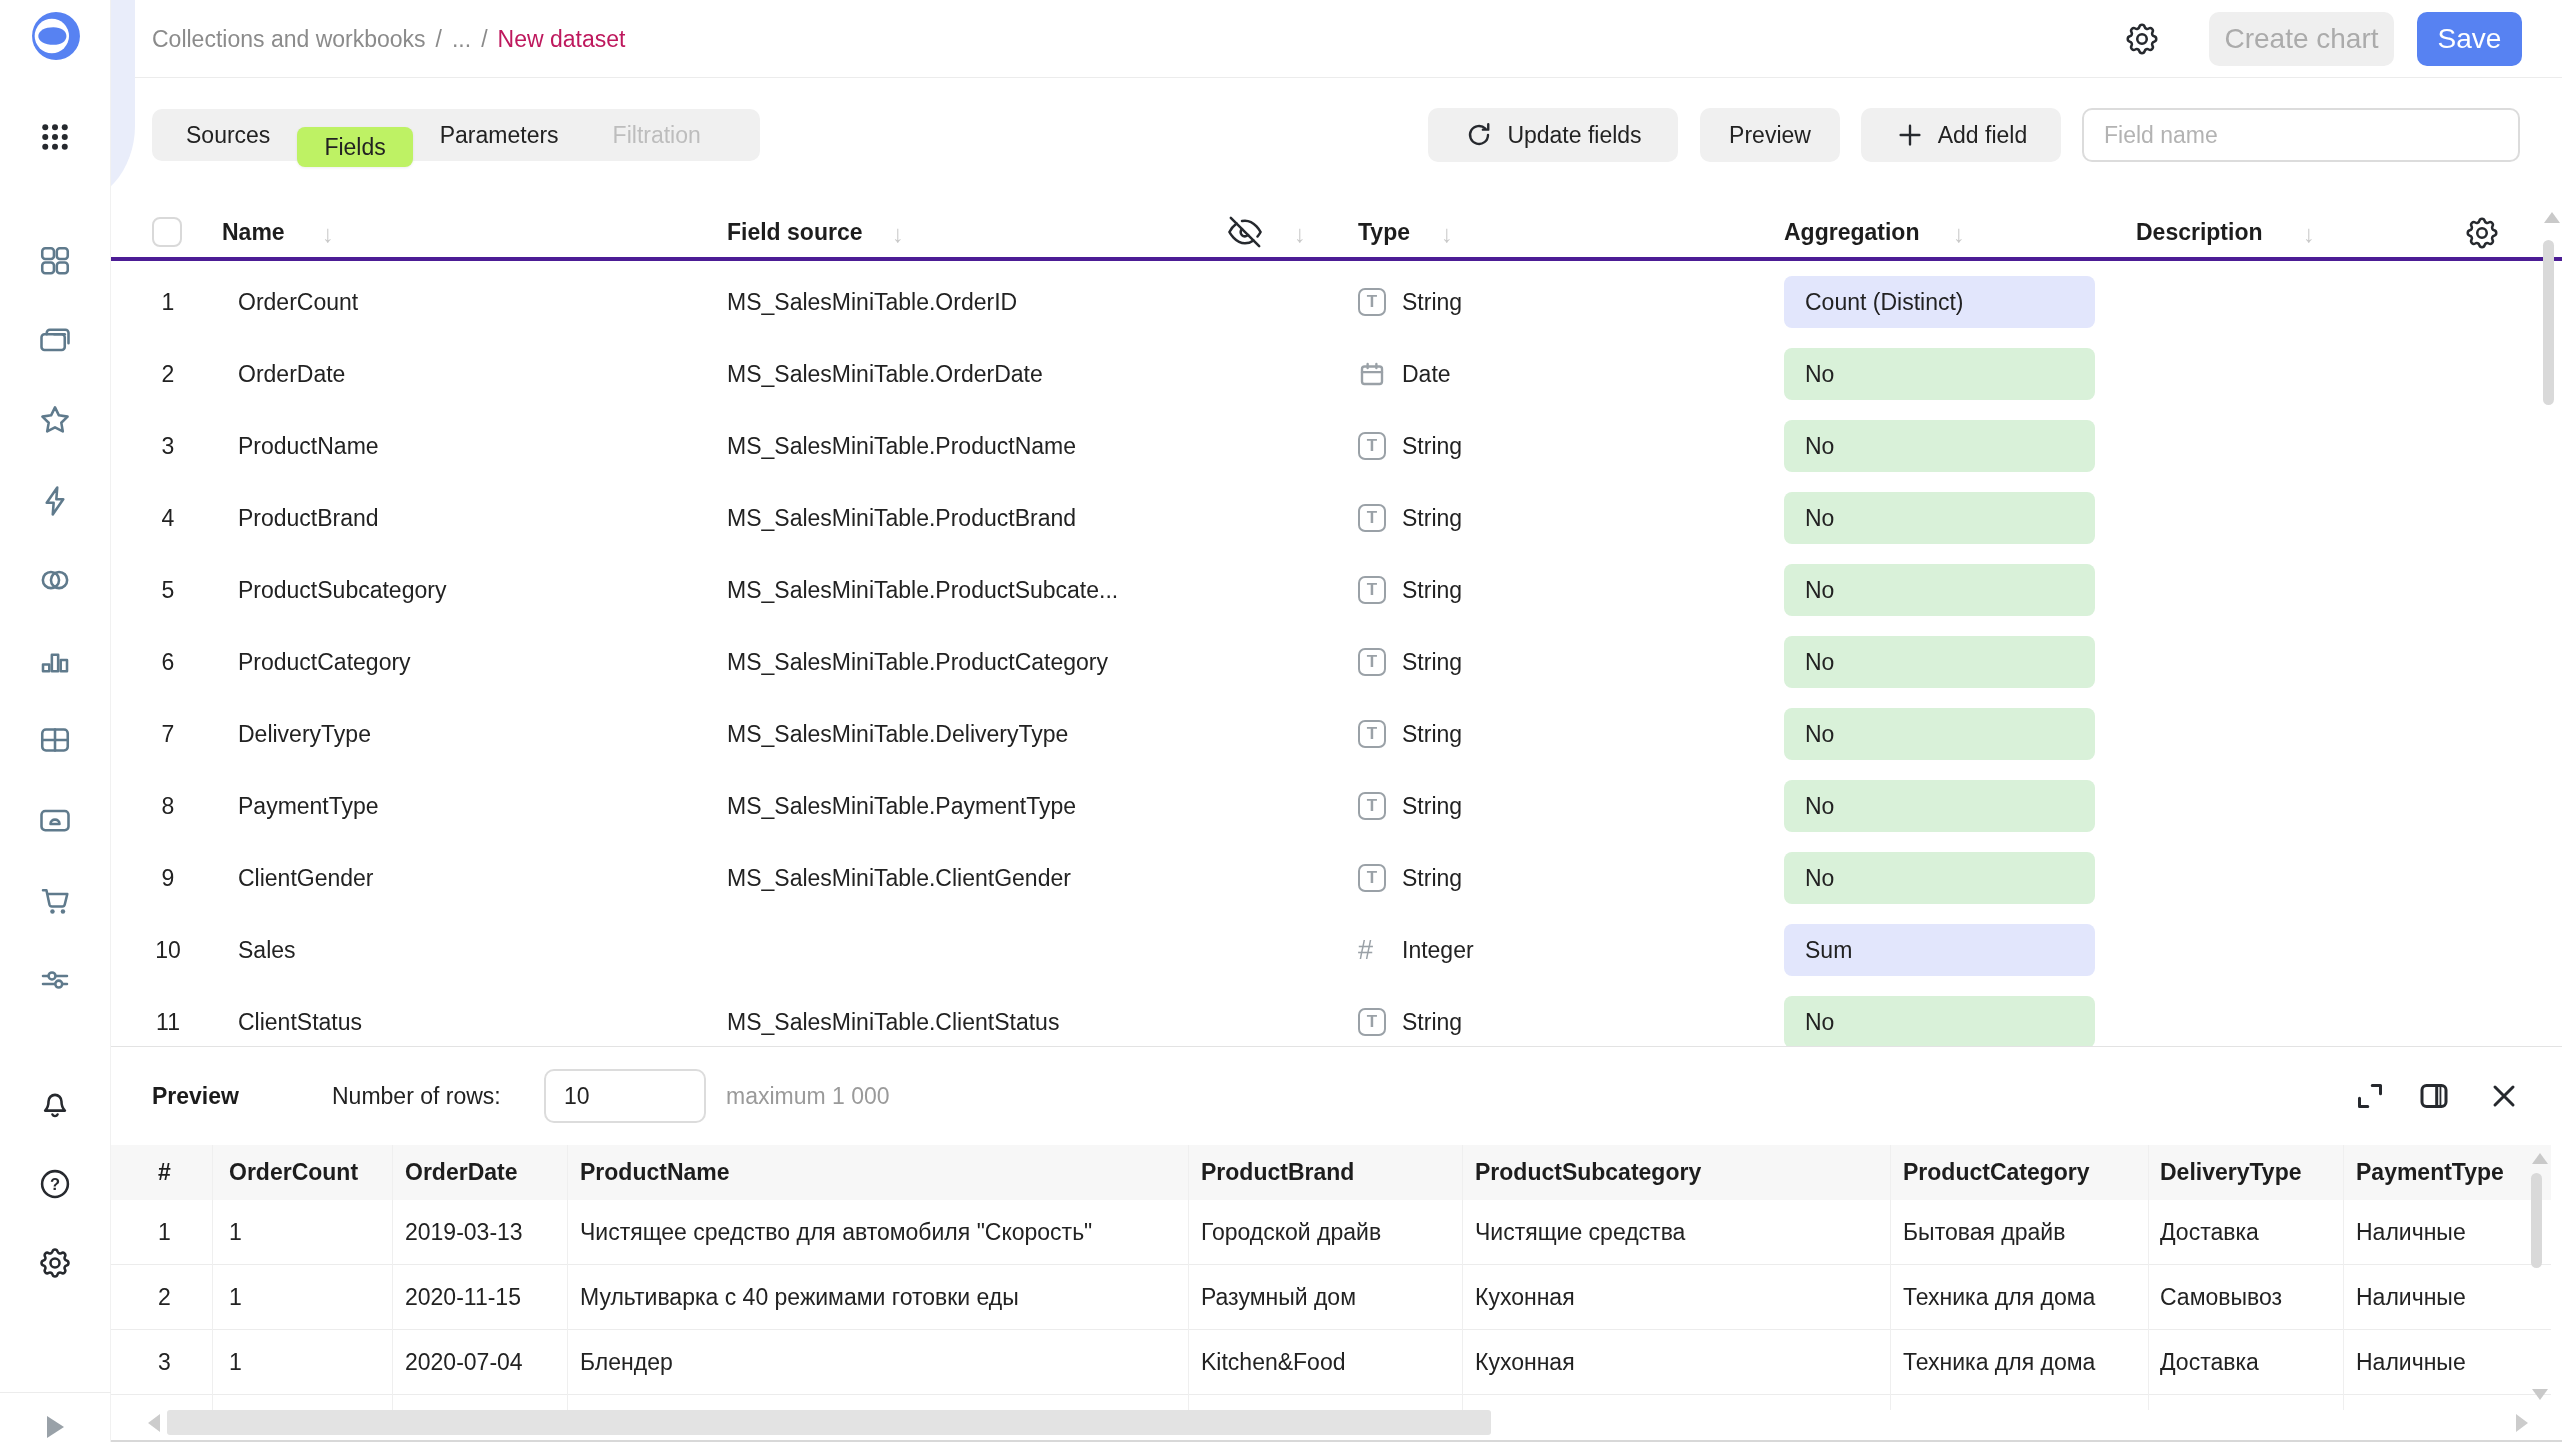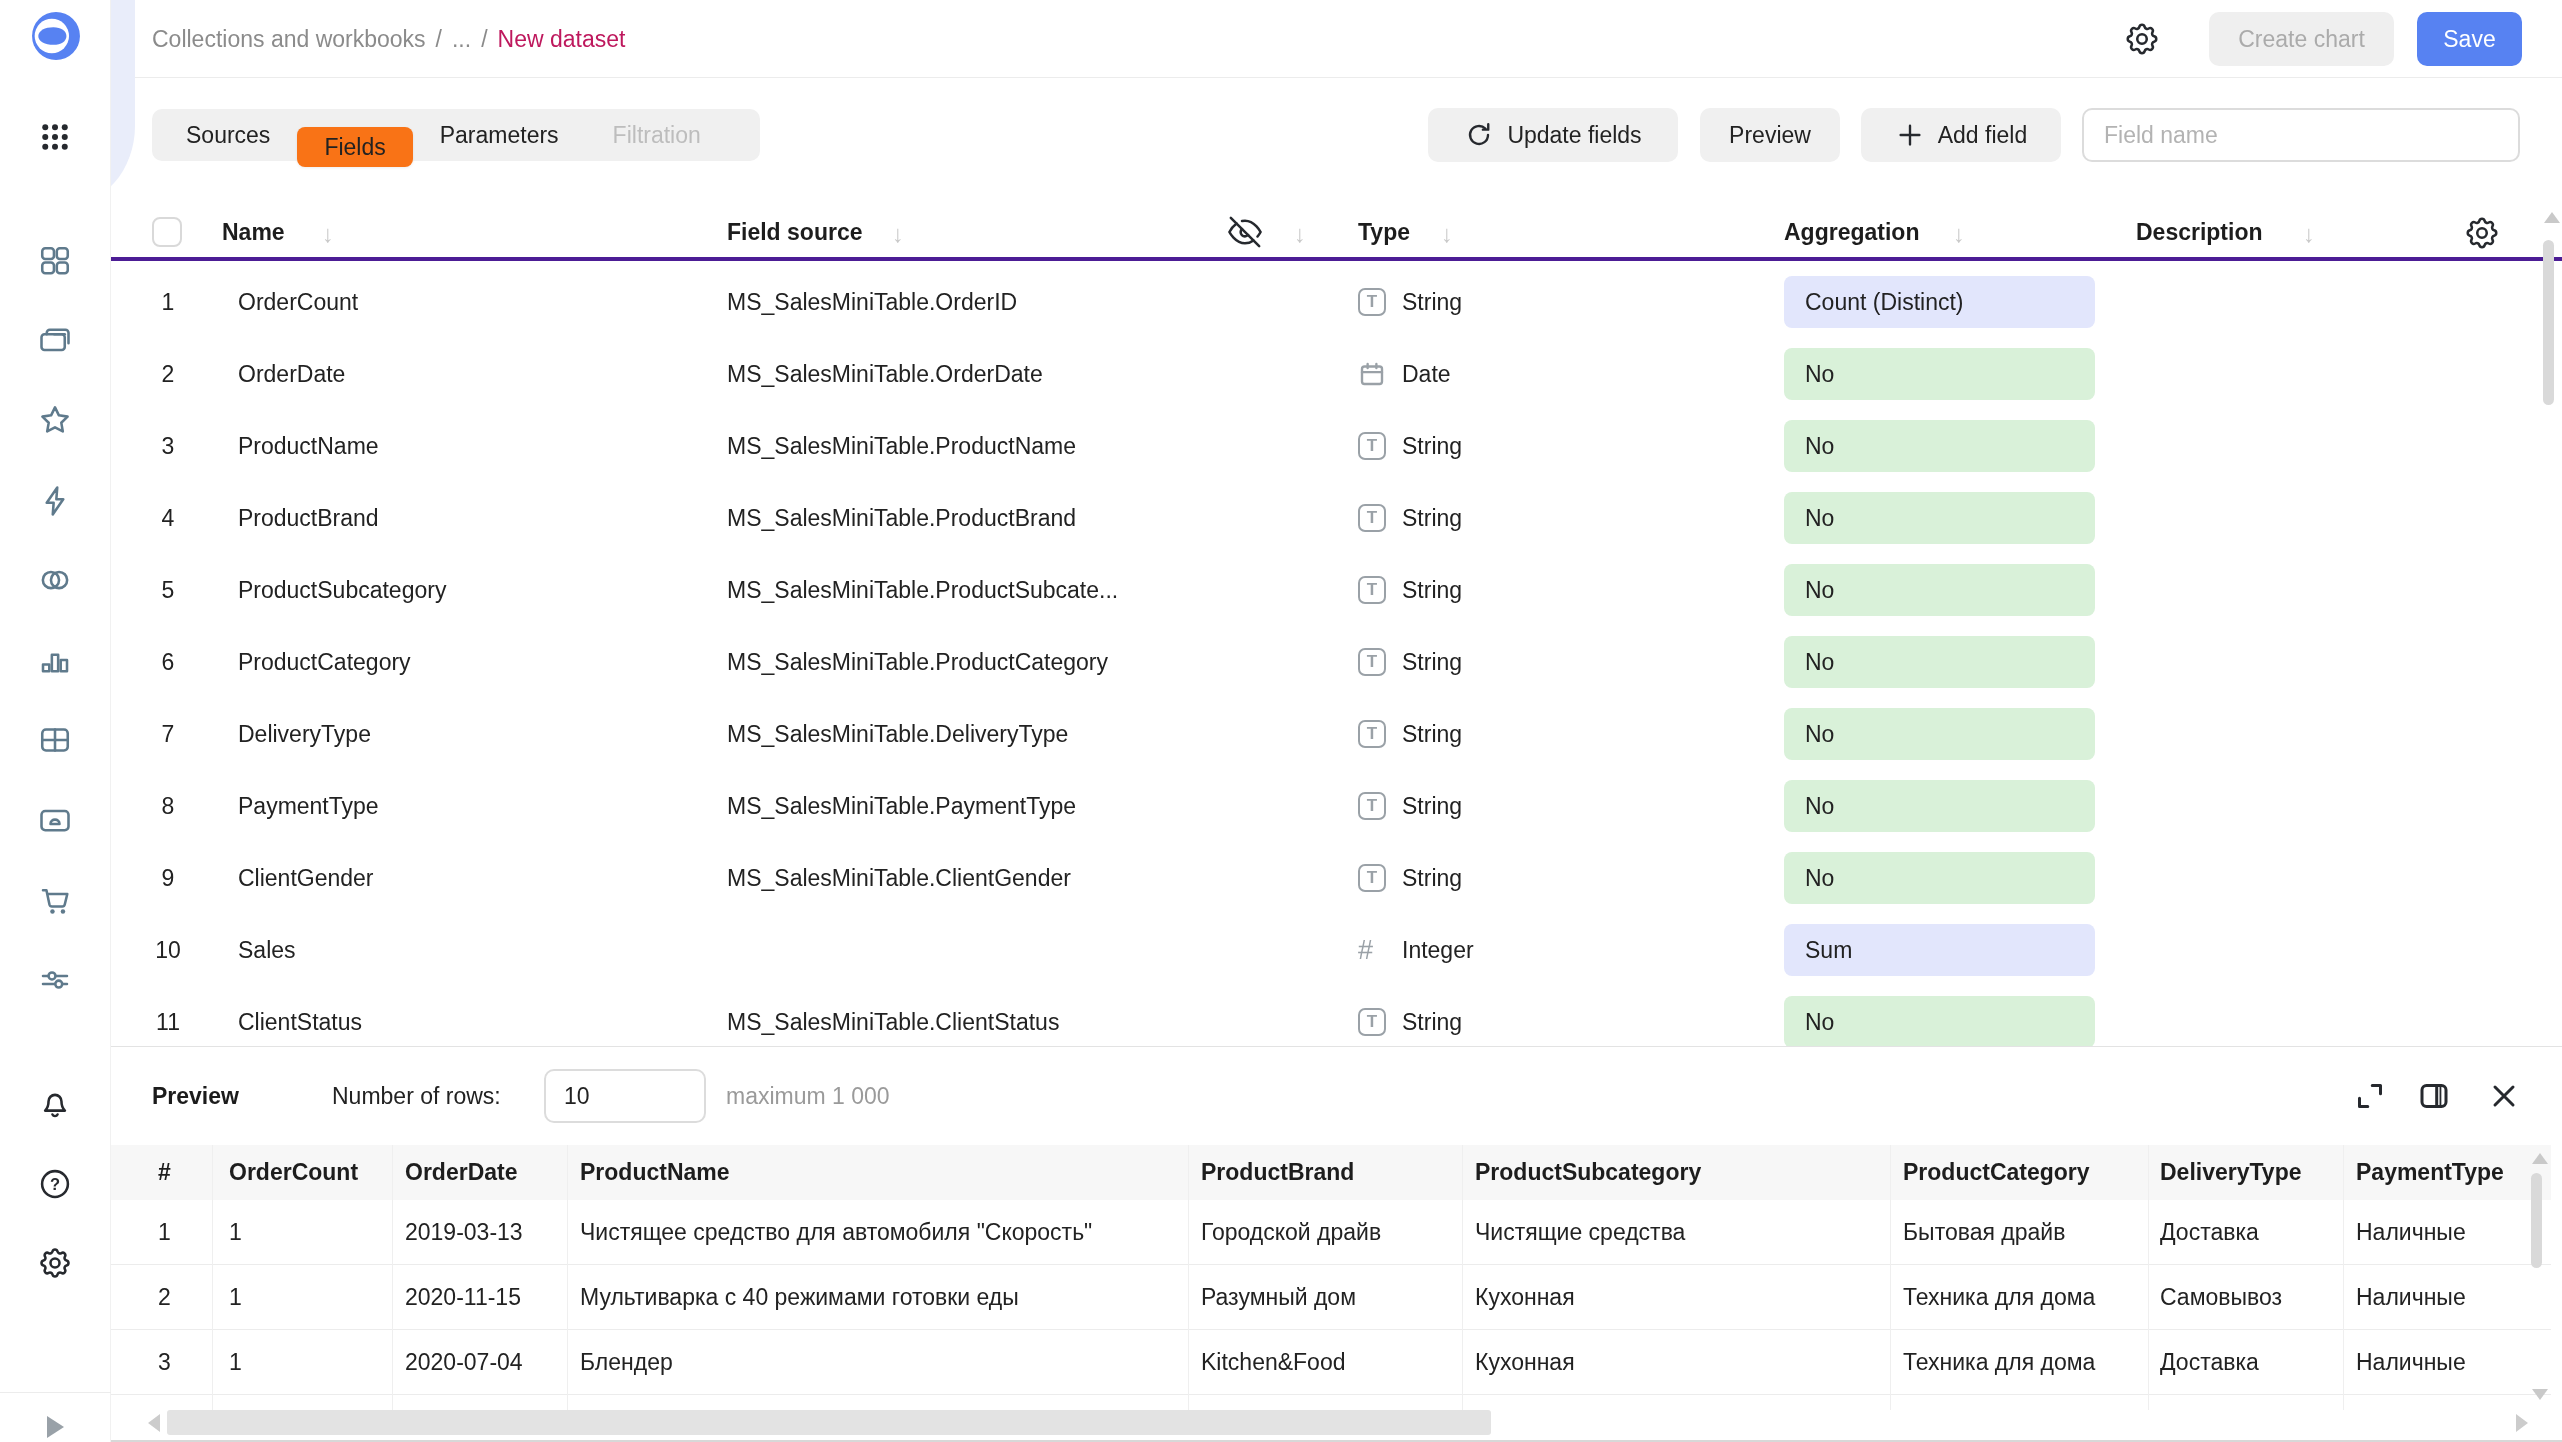--- a/index.html
+++ b/index.html
@@ -30,31 +30,31 @@
   .content { position:absolute; left:111px; top:0; width:2451px; height:1442px; background:#fff; }
 
   .topbar { position:absolute; left:0; top:0; width:100%; height:78px; border-bottom:1px solid #ececec; }
   .crumbs { position:absolute; left:41px; top:0; height:78px; line-height:78px; white-space:nowrap; }
   .crumb-muted { color:#8b8b8b; }
   .crumb-sep { color:#8b8b8b; margin:0 10px; }
   .crumb-cur { color:#be185d; }
   .top-gear { position:absolute; left:2012px; top:20px; width:38px; height:38px; cursor:pointer; }
   .top-gear svg, .h-gear svg { width:38px; height:38px; stroke:#26292e; stroke-width:1.6; fill:none;
                                stroke-linecap:round; stroke-linejoin:round; }
-  .btn { position:absolute; top:12px; height:54px; border:none; border-radius:10px; font-size:23px;
+  .btn { position:absolute; top:12px; height:54px; border:none; border-radius:10px; font-size:28px;
          font-family:inherit; cursor:pointer; }
   .btn-chart { left:2098px; width:185px; background:#efefef; color:#ababab; cursor:default; }
   .btn-save  { left:2306px; width:105px; background:var(--accent); color:#fff; }
 
   
   .toolbar { position:absolute; left:0; top:108px; width:100%; height:54px; }
   .segmented { position:absolute; left:41px; top:1px; width:608px; height:52px; background:#f0f0f0;
                border-radius:10px; display:flex; align-items:center; padding:0 7px; }
   .seg-tab { height:40px; line-height:40px; padding:0 27px; border-radius:8px; color:#222; cursor:pointer; white-space:nowrap; }
-  .seg-tab.active { background:#f97316; box-shadow:0 1px 3px rgba(0,0,0,.07);margin-top:24px; }
+  .seg-tab.active { background:#bef264; box-shadow:0 1px 3px rgba(0,0,0,.07);margin-top:24px; }
   .seg-tab.disabled { color:#bdbdbd; cursor:default; }
   .tb-btn { position:absolute; top:0; height:54px; background:#f0f0f0; border:none; border-radius:10px;
             font-size:23px; font-family:inherit; color:#222; cursor:pointer;
             display:flex; align-items:center; justify-content:center; gap:13px; }
   .tb-btn svg { width:30px; height:30px; stroke:#26292e; stroke-width:1.9; fill:none;
                 stroke-linecap:round; stroke-linejoin:round; }
   .tb-update { left:1317px; width:250px; }
   .tb-preview { left:1589px; width:140px; }
   .tb-add { left:1750px; width:200px; }
   .field-input { position:absolute; left:1971px; top:0; width:438px; height:54px; border:2px solid #dcdcdc;

